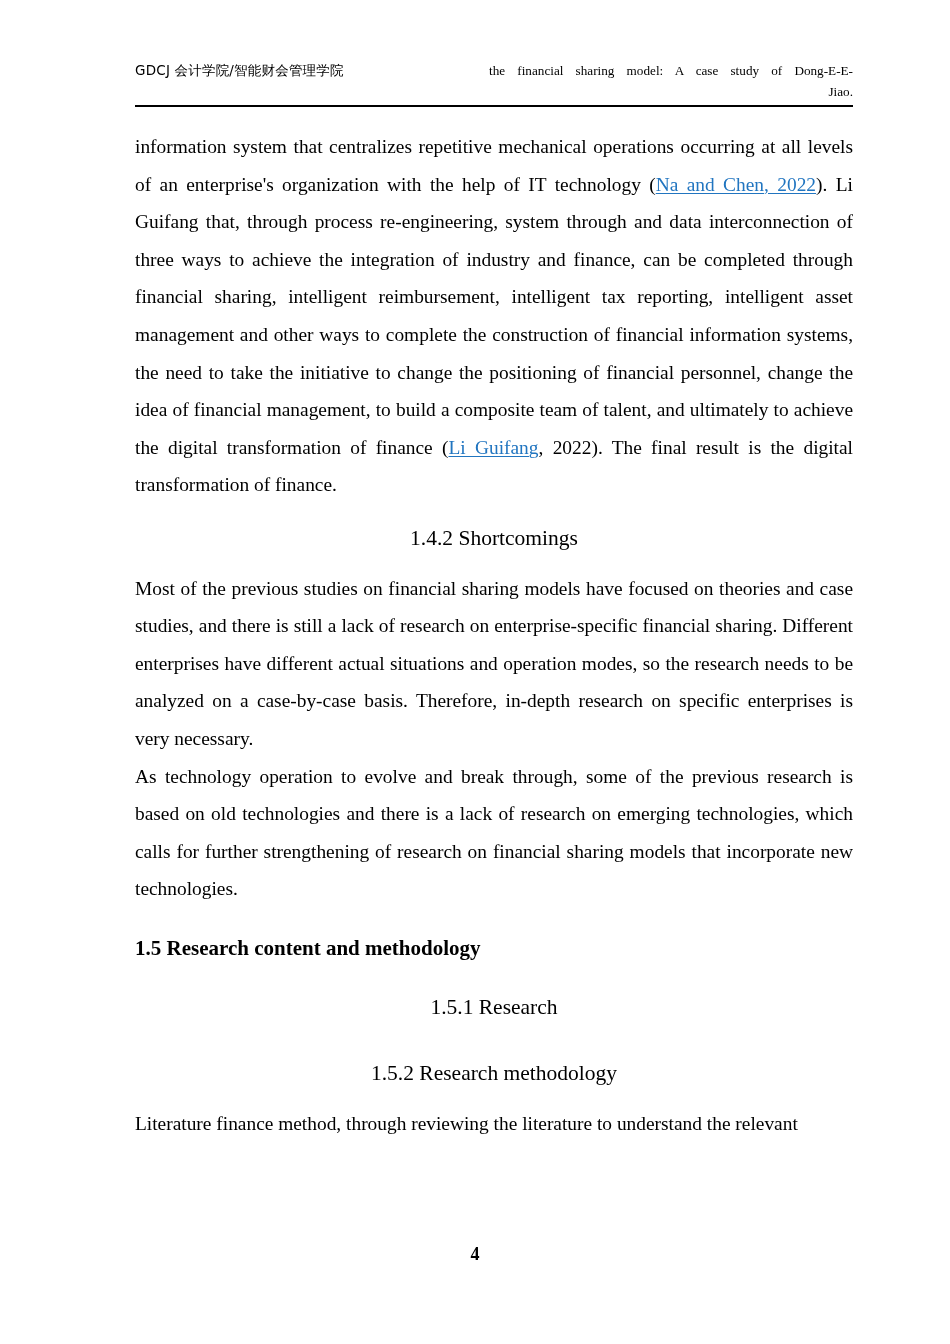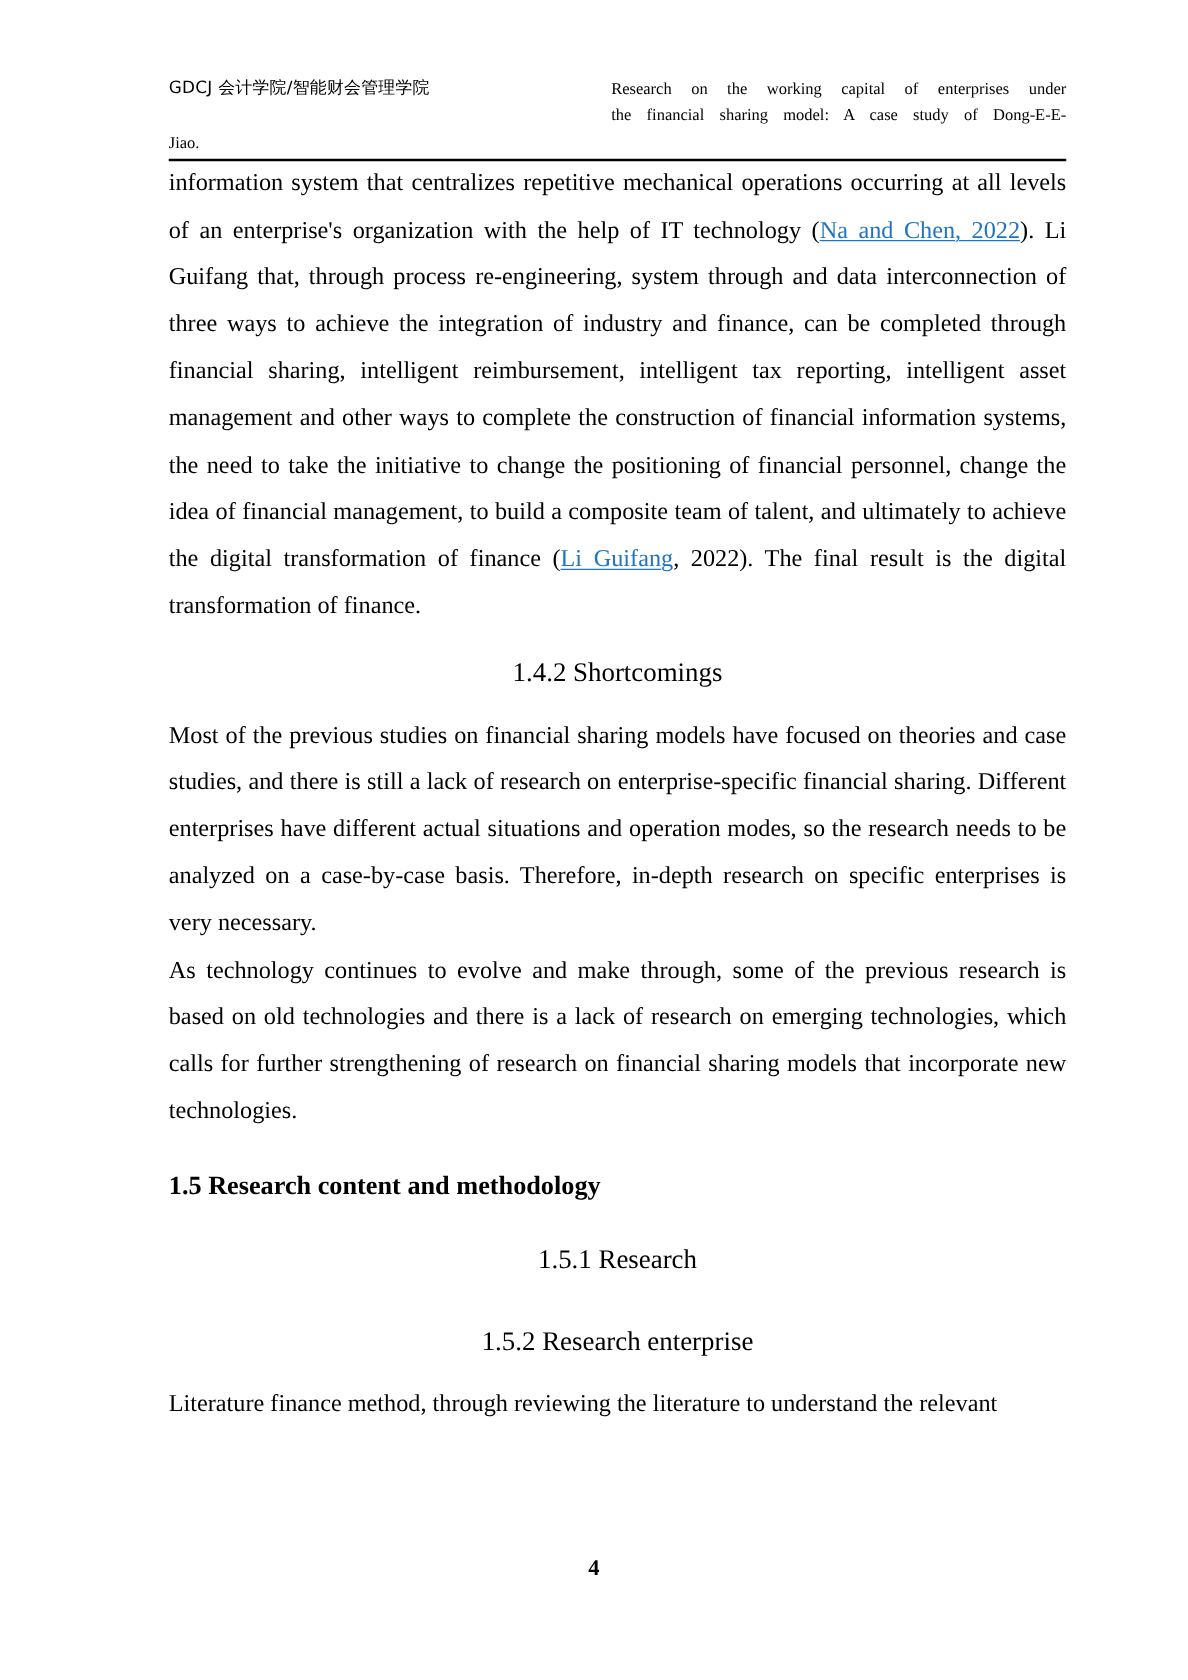--- a/index.html
+++ b/index.html
@@ -53,20 +53,21 @@
     text-indent: 14px;
   }
   .header-right .hdr-line2 {
     display: block;
     text-indent: 14px;
   }
   .header-tail {
     font-size: 13.2px;
     line-height: 1.5;
     margin-top: 1px;
+    text-align: right;
   }
   .header-rule {
     margin-top: 3px;
     border: none;
     border-top: 2.2px solid #000000;
     width: 718px;
     height: 0;
   }
 
   
@@ -137,56 +138,55 @@
 </style>
 </head>
 <body>
 
 <div class="page">
 
   <div class="page-header">
     <div class="header-row">
       <div class="header-left">GDCJ 会计学院/智能财会管理学院</div>
       <div class="header-right">
-        <span>Research on the working capital of enterprises under</span>
         <span class="hdr-line2">the financial sharing model: A case study of Dong-E-E-</span>
       </div>
     </div>
     <div class="header-tail">Jiao.</div>
     <hr class="header-rule">
   </div>
 
   <div class="content">
 
     <p class="body-text"><span>information system that centralizes repetitive mechanical operations occurring at all levels of an enterprise's organization with the help of IT technology (</span><a class="citation-link" href="#">Na and Chen, 2022</a><span>). Li Guifang that, through process re-engineering, system through and data interconnection of three ways to achieve the integration of industry and finance, can be completed through financial sharing, intelligent reimbursement, intelligent tax reporting, intelligent asset management and other ways to complete the construction of financial information systems, the need to take the initiative to change the positioning of financial personnel, change the idea of financial management, to build a composite team of talent, and ultimately to achieve the digital transformation of finance (</span><a class="citation-link" href="#">Li Guifang</a><span class="citation-year-plain">, 2022</span><span>). The final result is the digital transformation of finance.</span></p>
 
     <div class="sp-16"></div>
 
     <h3 class="heading-3">1.4.2 Shortcomings</h3>
 
     <div class="sp-12"></div>
 
     <p class="body-text">Most of the previous studies on financial sharing models have focused on theories and case studies, and there is still a lack of research on enterprise-specific financial sharing. Different enterprises have different actual situations and operation modes, so the research needs to be analyzed on a case-by-case basis. Therefore, in-depth research on specific enterprises is very necessary.</p>
 
-    <p class="body-text tight-follow">As technology continues to evolve and make through, some of the previous research is based on old technologies and there is a lack of research on emerging technologies, which calls for further strengthening of research on financial sharing models that incorporate new technologies.</p>
+    <p class="body-text tight-follow">As technology operation to evolve and break through, some of the previous research is based on old technologies and there is a lack of research on emerging technologies, which calls for further strengthening of research on financial sharing models that incorporate new technologies.</p>
 
     <div class="sp-22"></div>
 
     <h2 class="heading-2">1.5 Research content and methodology</h2>
 
     <div class="sp-22"></div>
 
     <h3 class="heading-3">1.5.1 Research</h3>
 
     <div class="sp-12"></div>
 
 
     <div class="sp-16"></div>
 
-    <h3 class="heading-3">1.5.2 Research enterprise</h3>
+    <h3 class="heading-3">1.5.2 Research methodology</h3>
 
     <div class="sp-12"></div>
 
     <p class="body-text">Literature finance method, through reviewing the literature to understand the relevant</p>
 
   </div>
 
   <div class="page-footer">
     <span class="page-number">4</span>
   </div>

